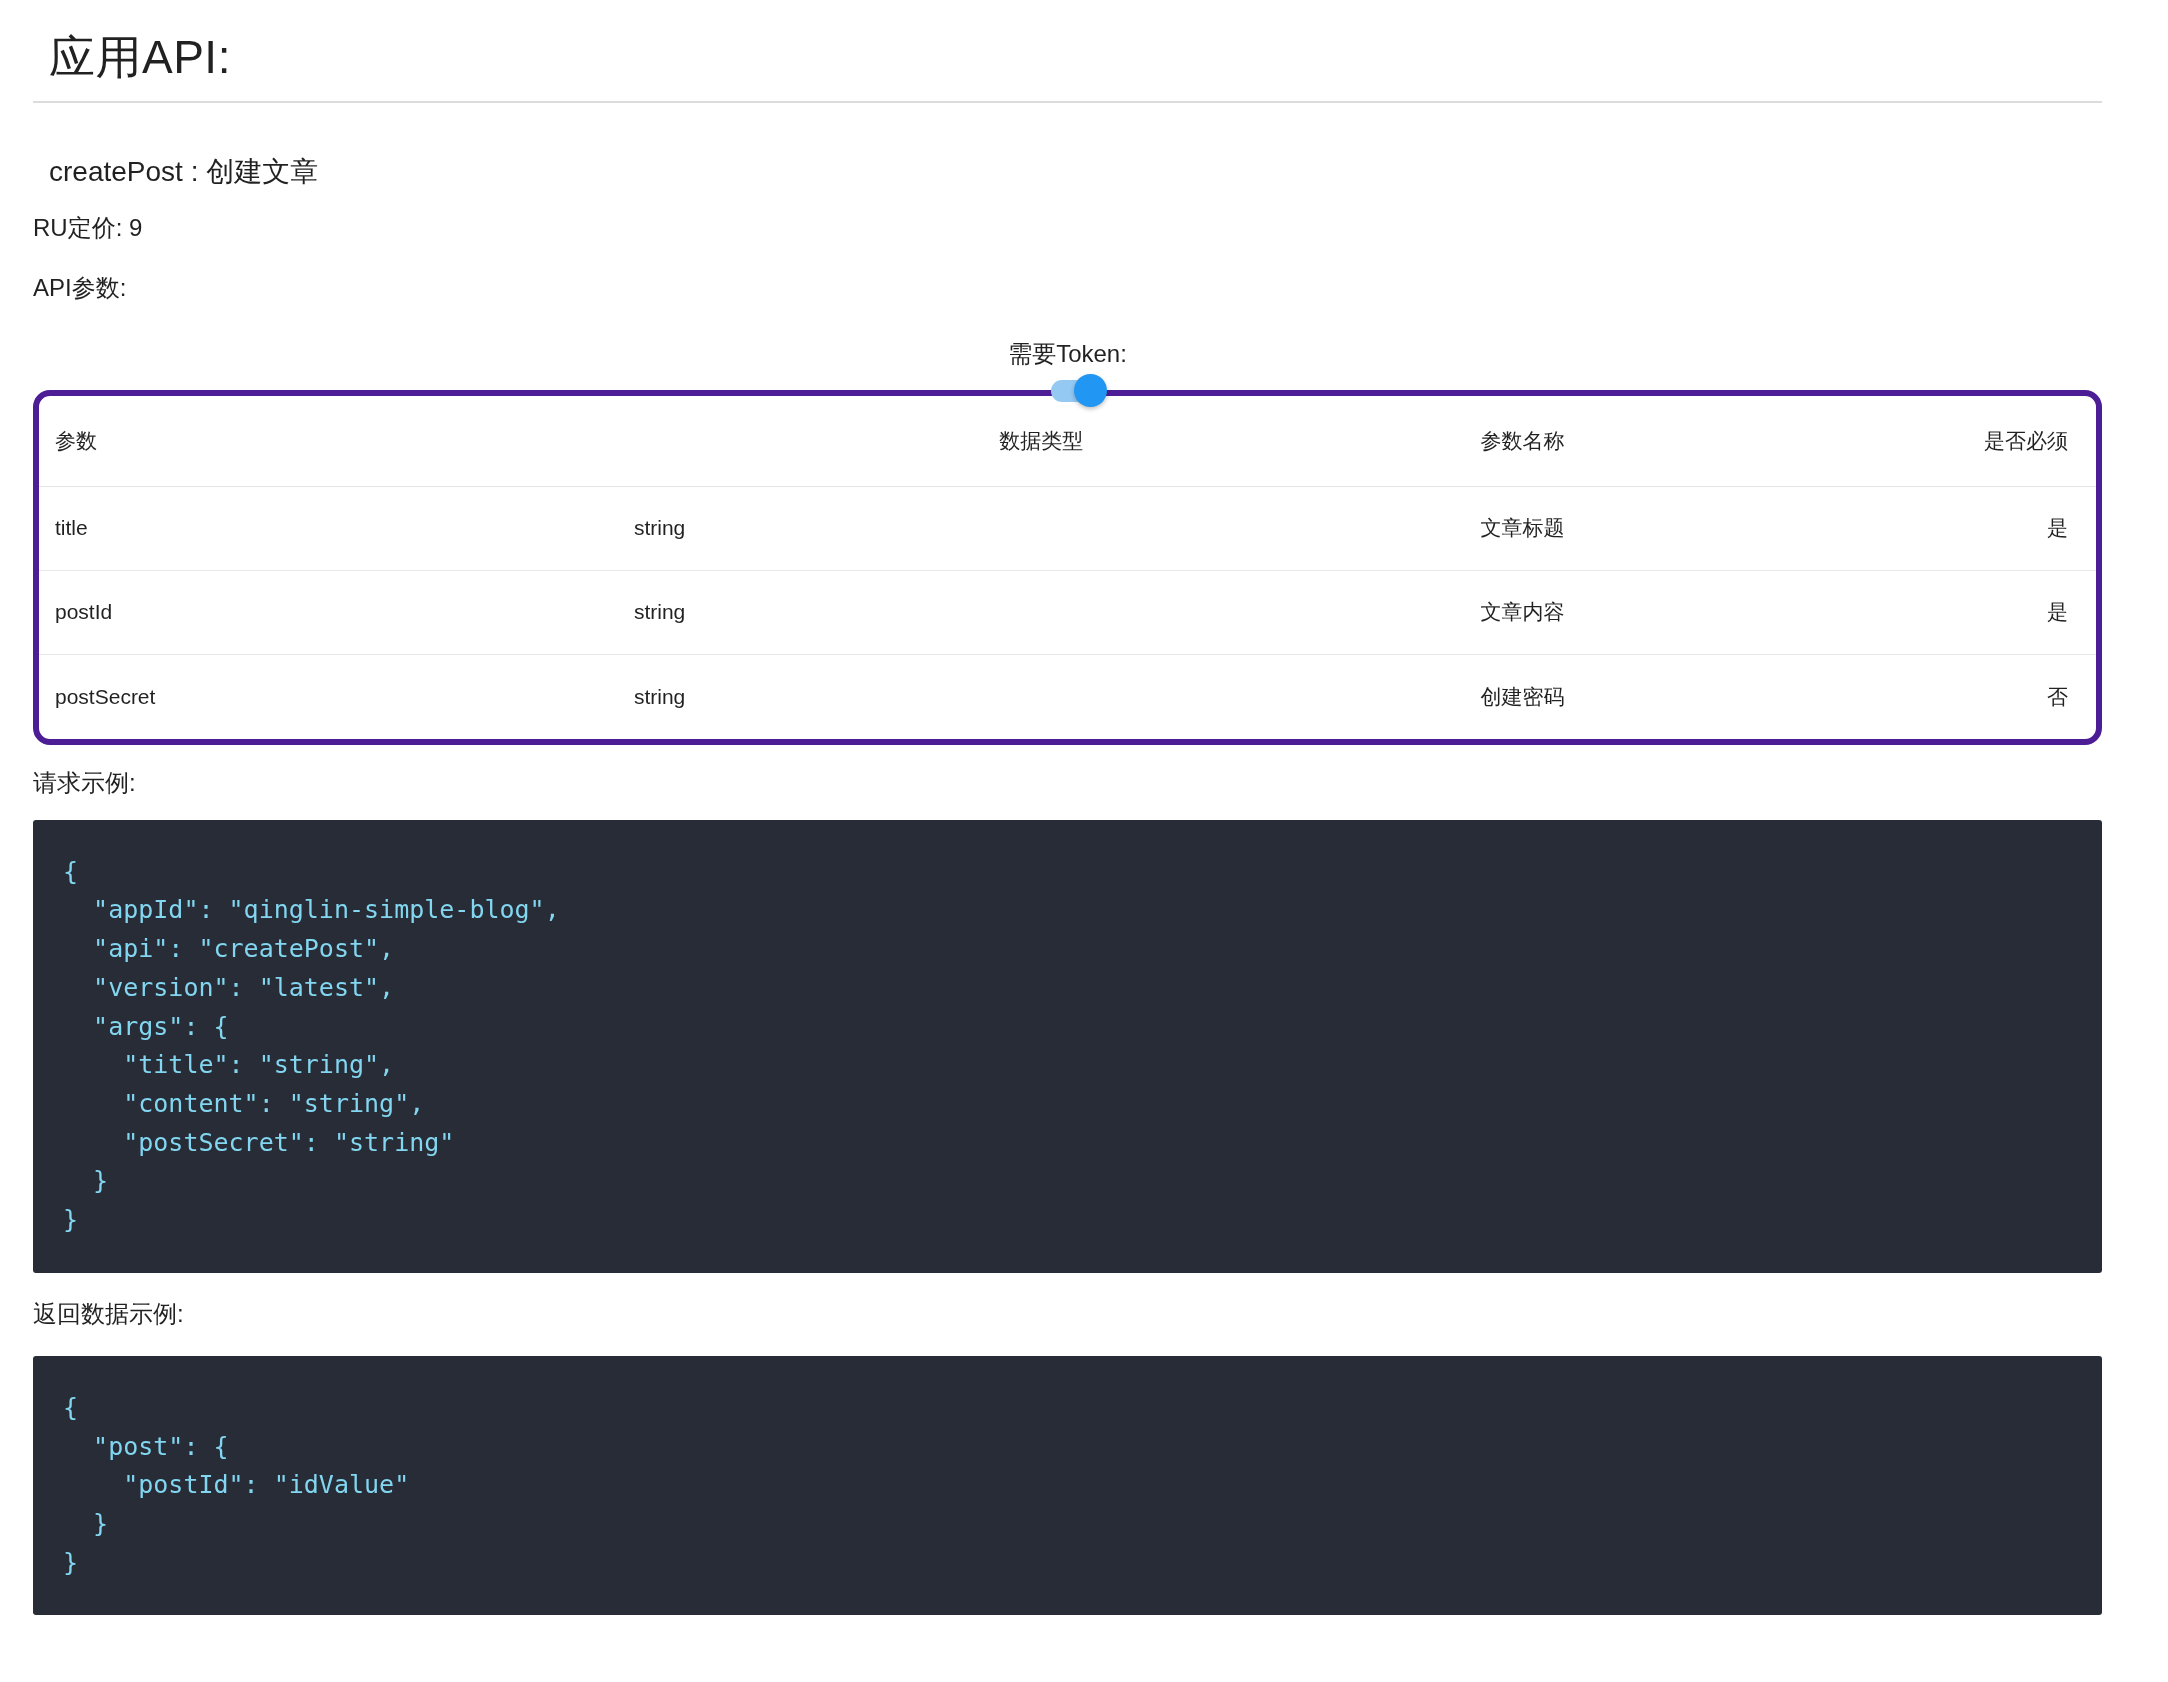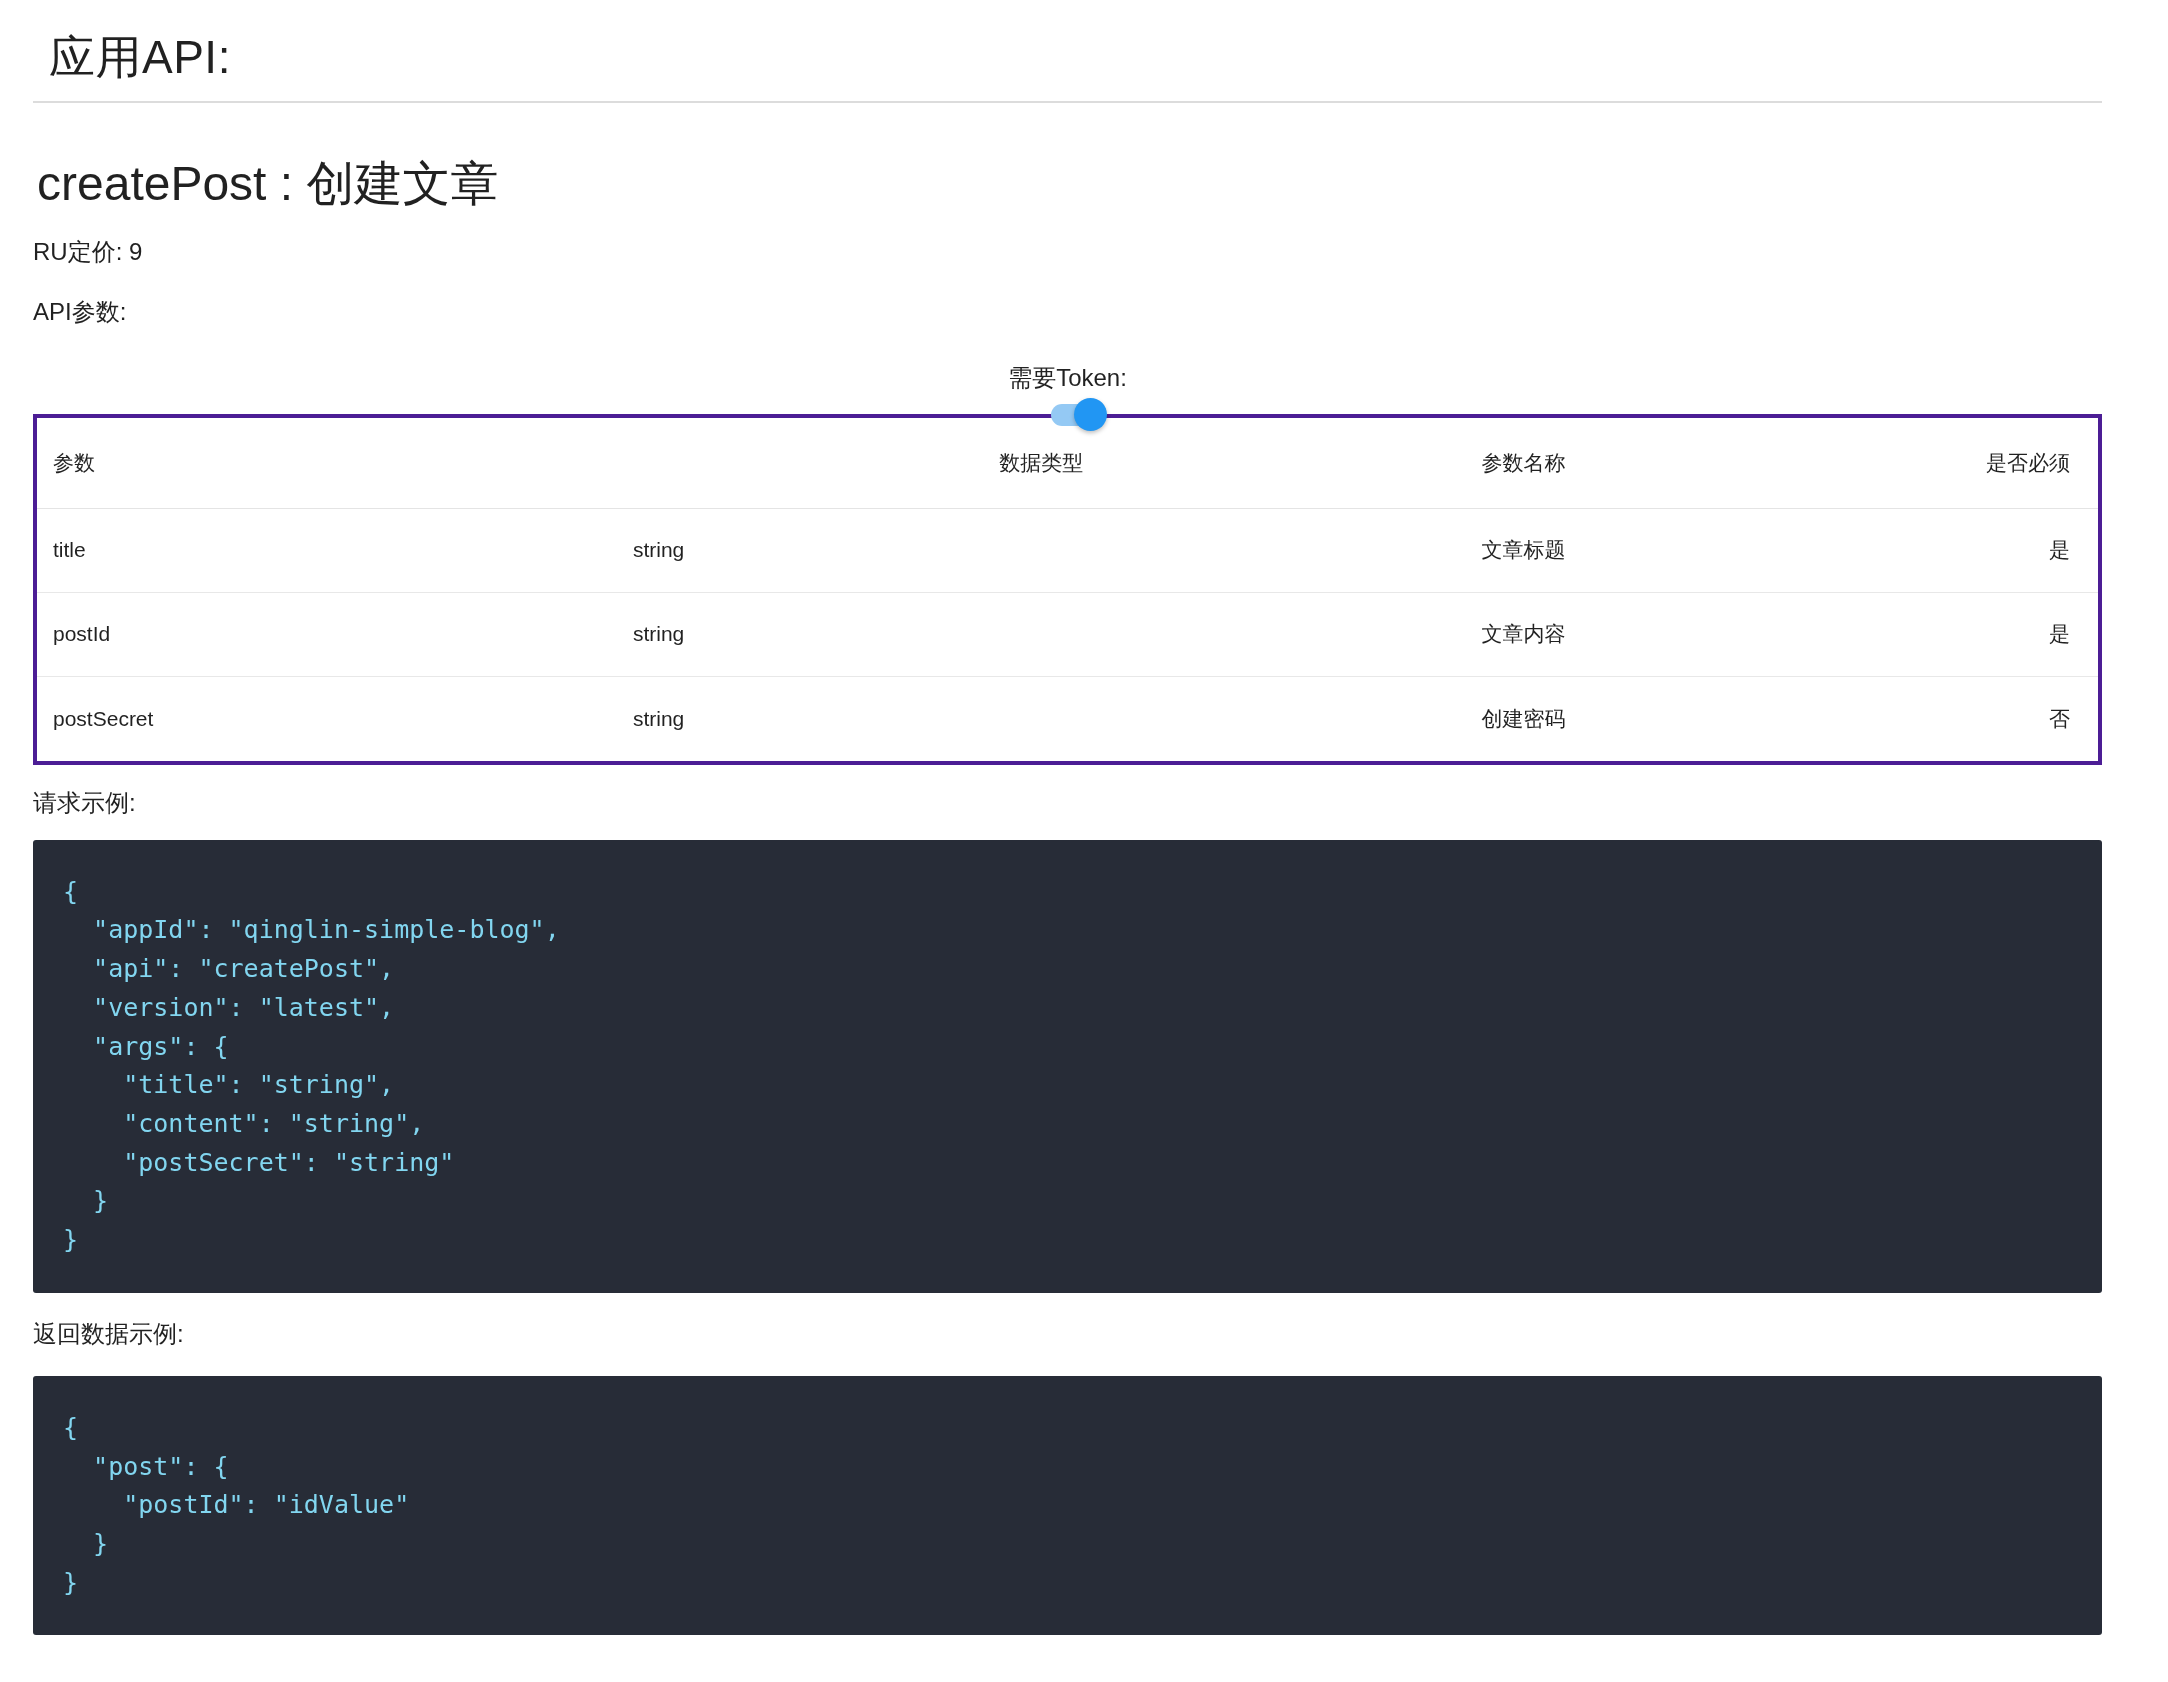--- a/index.html
+++ b/index.html
@@ -27,24 +27,24 @@
     border: none;
     border-top: 2px solid #dcdcdc;
     margin: 11px 0 0 0;
   }
   hr.bottom-divider {
     border: none;
     border-top: 2px solid #dcdcdc;
     margin: 71px 0 0 0;
   }
   .api-heading {
-    font-size: 48px;
+    font-size: 28px;
     font-weight: 400;
     line-height: 1.2;
-    margin: 52px 0 0 4px;
+    margin: 52px 0 0 16px;
   }
   .body-text {
     font-size: 24px;
     line-height: 1.5;
     margin: 0;
   }
   .pricing-text { margin-top: 21px; }
   .params-text  { margin-top: 24px; }
   .token-row {
     margin-top: 30px;
@@ -77,22 +77,22 @@
     position: absolute;
     left: 26px; top: 2px;
     width: 33px; height: 33px;
     border-radius: 50%;
     background: #2196f3;
     box-shadow: 0 2px 4px rgba(0,0,0,0.25);
   }
   
   .table-wrap {
     margin-top: 16px;
-    border: 4px solid #4c1d95;
-    border-radius: 0;
+    border: 6px solid #4c1d95;
+    border-radius: 17px;
     overflow: hidden;
     background: #fff;
   }
   table.param-table {
     width: 100%;
     border-collapse: separate;
     border-spacing: 0;
     font-size: 21px;
     color: rgba(0,0,0,0.87);
   }

